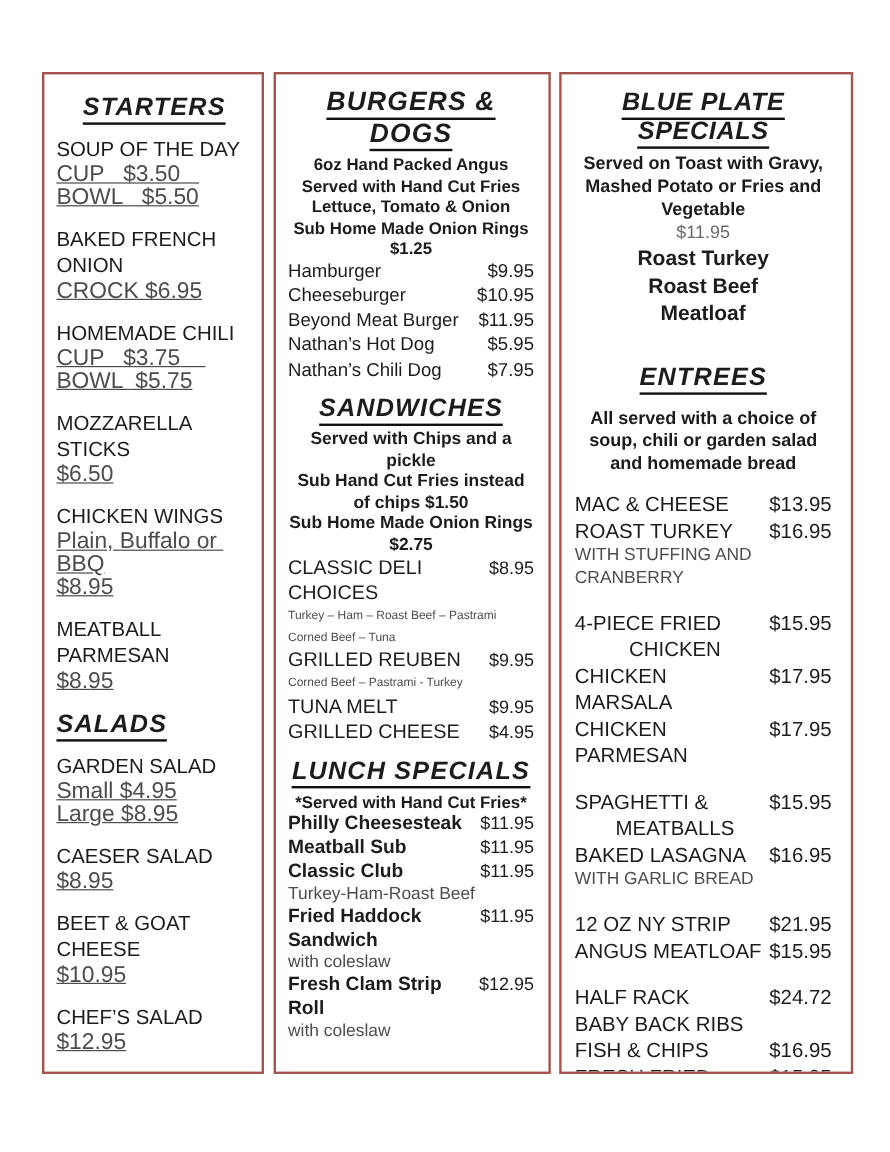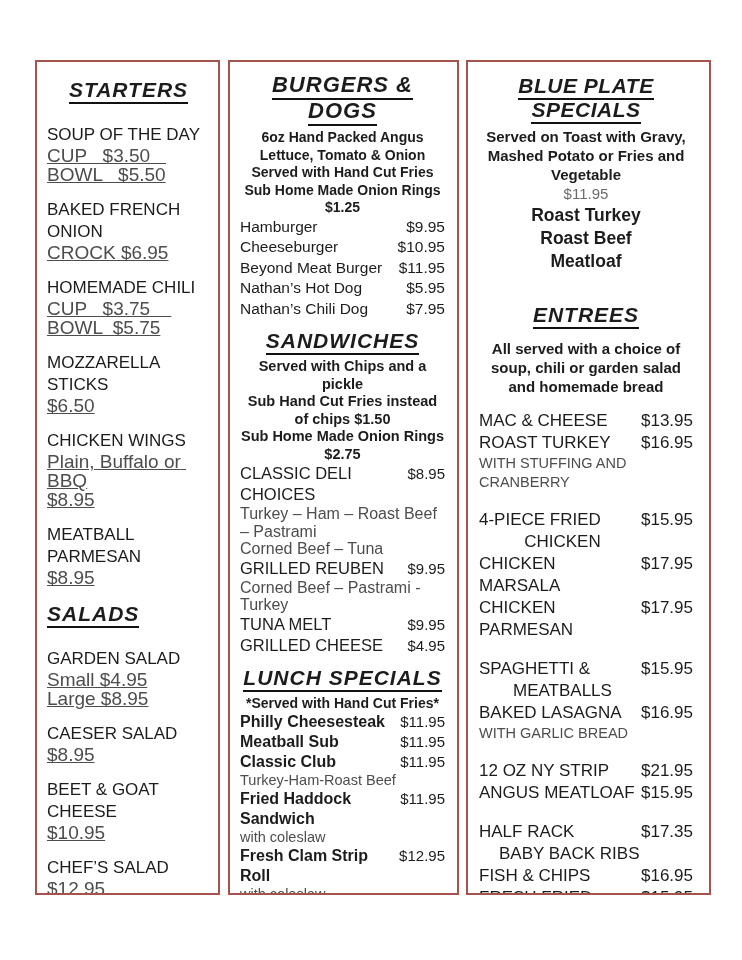--- a/index.html
+++ b/index.html
@@ -19,38 +19,38 @@
   .heading{text-align:center;font-size:21px;font-weight:700;font-style:italic;
     letter-spacing:1px;margin:10px 0 14px;}
   .heading.align-left{text-align:left;}
   .heading-text{border-bottom:2.5px solid #111;padding-bottom:1px;}
 
   .row{display:flex;align-items:baseline;}
   .nm{flex:1 1 auto;}
   .price{flex:0 0 auto;white-space:nowrap;padding-left:4px;}
   .sub{white-space:pre-wrap;color:var(--muted,#4d4d4d);}
   .name2{width:78%;text-align:center;}
-  .name2.n2left{width:auto;text-align:left;margin-left:20px;}
+  .name2.n2left{width:auto;text-align:left;}
   .gap{margin-top:17px;}
 
   
-  .column1 .heading{margin:10px 0 22px;font-style:italic;}
+  .column1 .heading{margin:10px 0 12px;font-style:italic;}
   .column1 .item{margin-bottom:15px;}
   .column1 .row{font-size:17px;line-height:22px;}
   .column1 .sub{font-size:19px;line-height:19px;text-decoration:underline;}
 
   
   .burger-list .heading{font-size:22px;margin:8px 0 5px;}
   .sandwich-list .heading,.lunch-list .heading{margin:10px 0 5px;font-style:italic;}
   .intro-bold{font-weight:700;text-align:center;font-size:14px;line-height:17.5px;}
   .burger-list .row{font-size:15.5px;line-height:20.5px;}
   .sandwich-list .intro-bold{font-size:14.5px;text-align:center;}
   .sandwich-list .item{margin-top:0;}
   .sandwich-list .row{font-size:16.5px;line-height:21px;}
-  .sandwich-list .sub{font-size:16px;line-height:17.5px;}
+  .sandwich-list .sub{font-size:10px;line-height:17.5px;}
   .sandwich-list .price,.lunch-list .price{font-size:15px;}
   .lunch-list .row{font-size:16px;line-height:20px;}
   .lunch-list .nm{font-weight:700;}
   .lunch-list .sub{font-size:14.5px;line-height:17px;}
 
   
   .blue-plate .heading{margin:8px 0 5px;letter-spacing:0.5px;}
   .blue-plate .intro-bold{font-size:15px;line-height:19px;}
   .intro-price{text-align:center;font-size:15px;line-height:20px;color:#6b6b6b;}
   .intro-dish{text-align:center;font-size:17.5px;line-height:23px;font-weight:700;}
@@ -136,22 +136,22 @@
           <div class="row">
             <span class="nm">ADD GRILLED CHICKEN</span>
           </div>
         </div>
       </div>
     </div>
   <div class="box" id="box-1" style="border-color: rgb(164, 84, 77);">
       <div class="section burger-list">
         <div class="heading"><span class="heading-text">BURGERS &amp; DOGS</span></div>
         <div class="intro-bold">6oz Hand Packed Angus</div>
+        <div class="intro-bold">Served with Hand Cut Fries</div>
         <div class="intro-bold">Lettuce, Tomato &amp; Onion</div>
-        <div class="intro-bold">Served with Hand Cut Fries</div>
         <div class="intro-bold">Sub Home Made Onion Rings $1.25</div>
         <div class="item">
           <div class="row">
             <span class="nm">Hamburger</span>
             <span class="price">$9.95</span>
           </div>
         </div>
         <div class="item">
           <div class="row">
             <span class="nm">Cheeseburger</span>
@@ -314,21 +314,21 @@
         </div>
         <div class="item">
           <div class="row">
             <span class="nm">ANGUS MEATLOAF</span>
             <span class="price">$15.95</span>
           </div>
         </div>
         <div class="item gap">
           <div class="row">
             <span class="nm">HALF RACK</span>
-            <span class="price">$17.35</span>
+            <span class="price">$24.72</span>
           </div>
           <div class="name2 n2left">BABY BACK RIBS</div>
         </div>
         <div class="item">
           <div class="row">
             <span class="nm">FISH &amp; CHIPS</span>
             <span class="price">$16.95</span>
           </div>
         </div>
         <div class="item">

